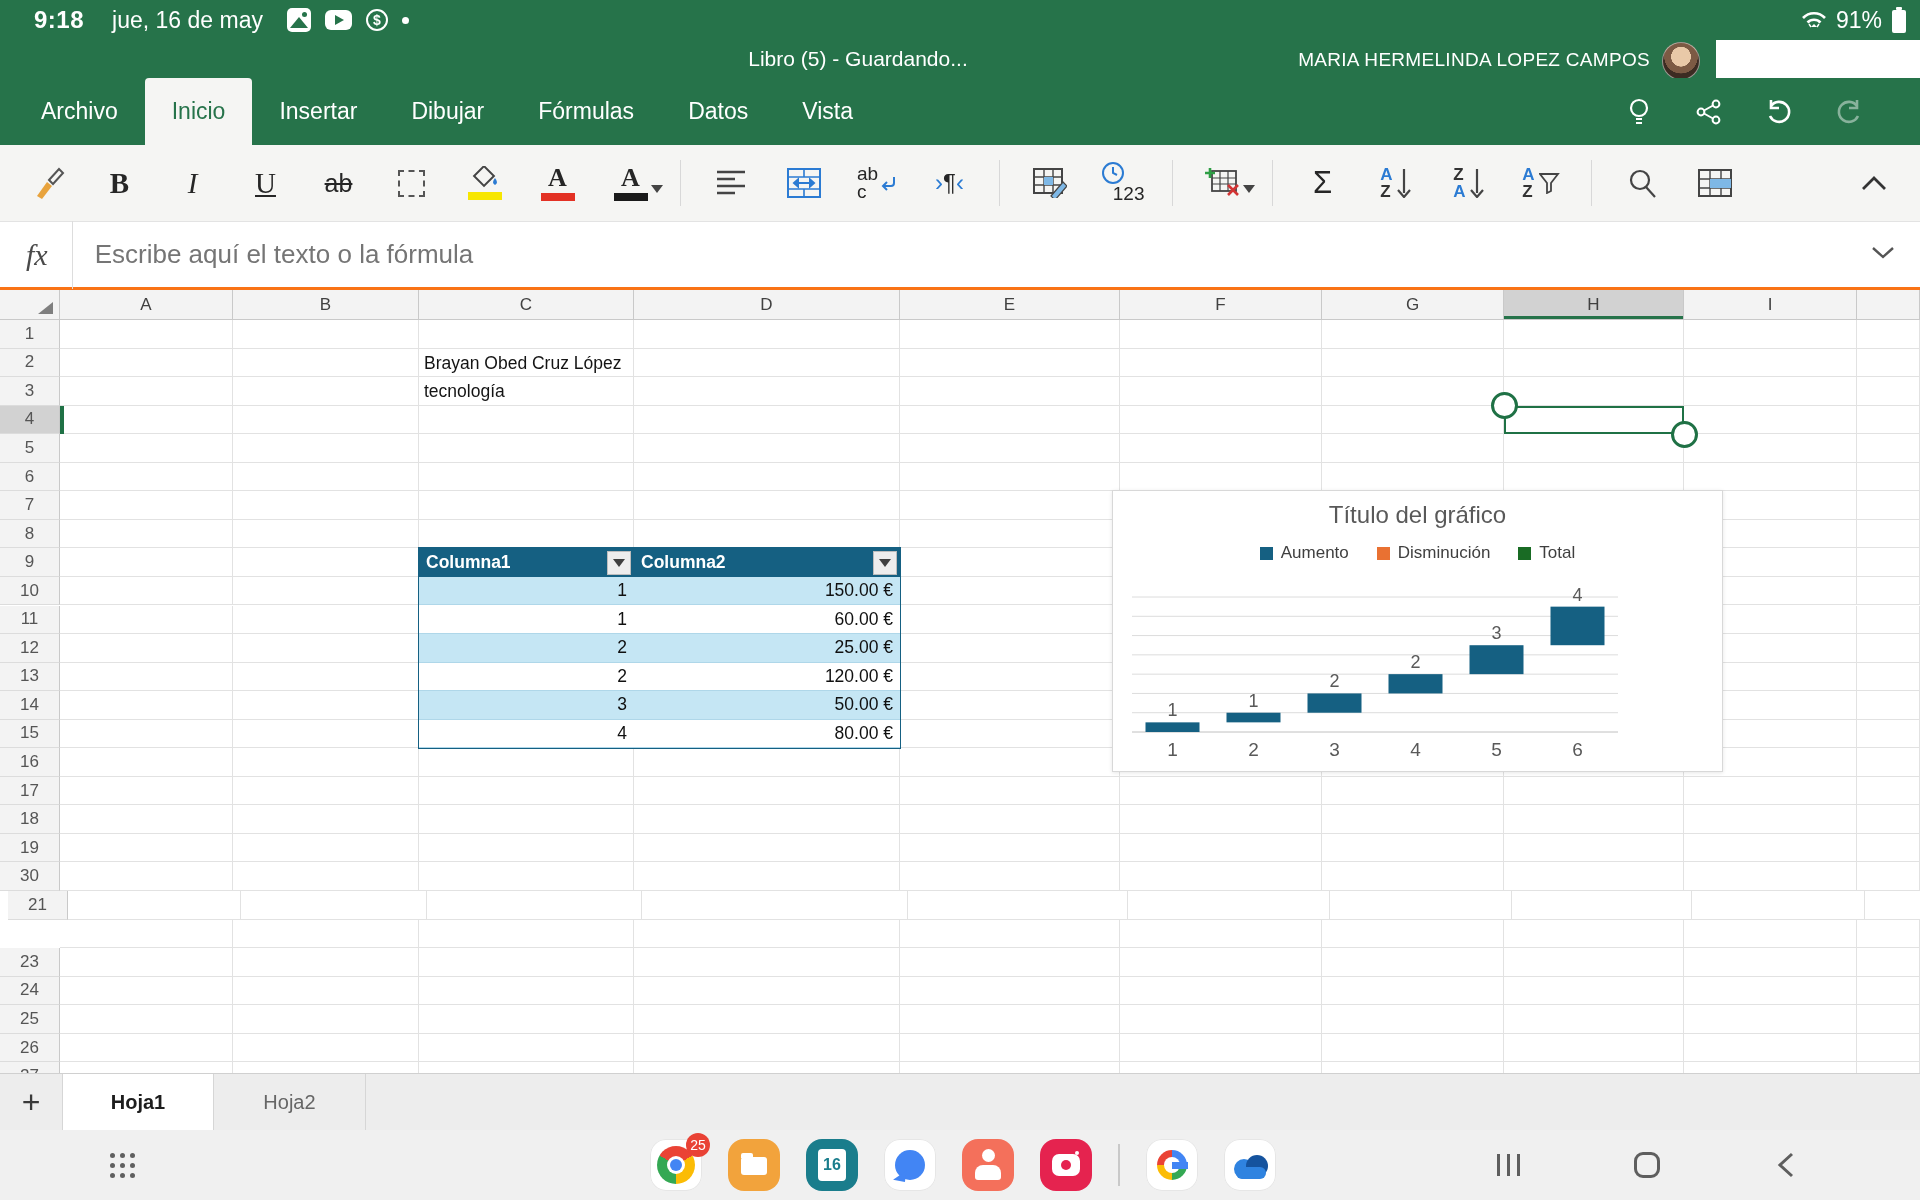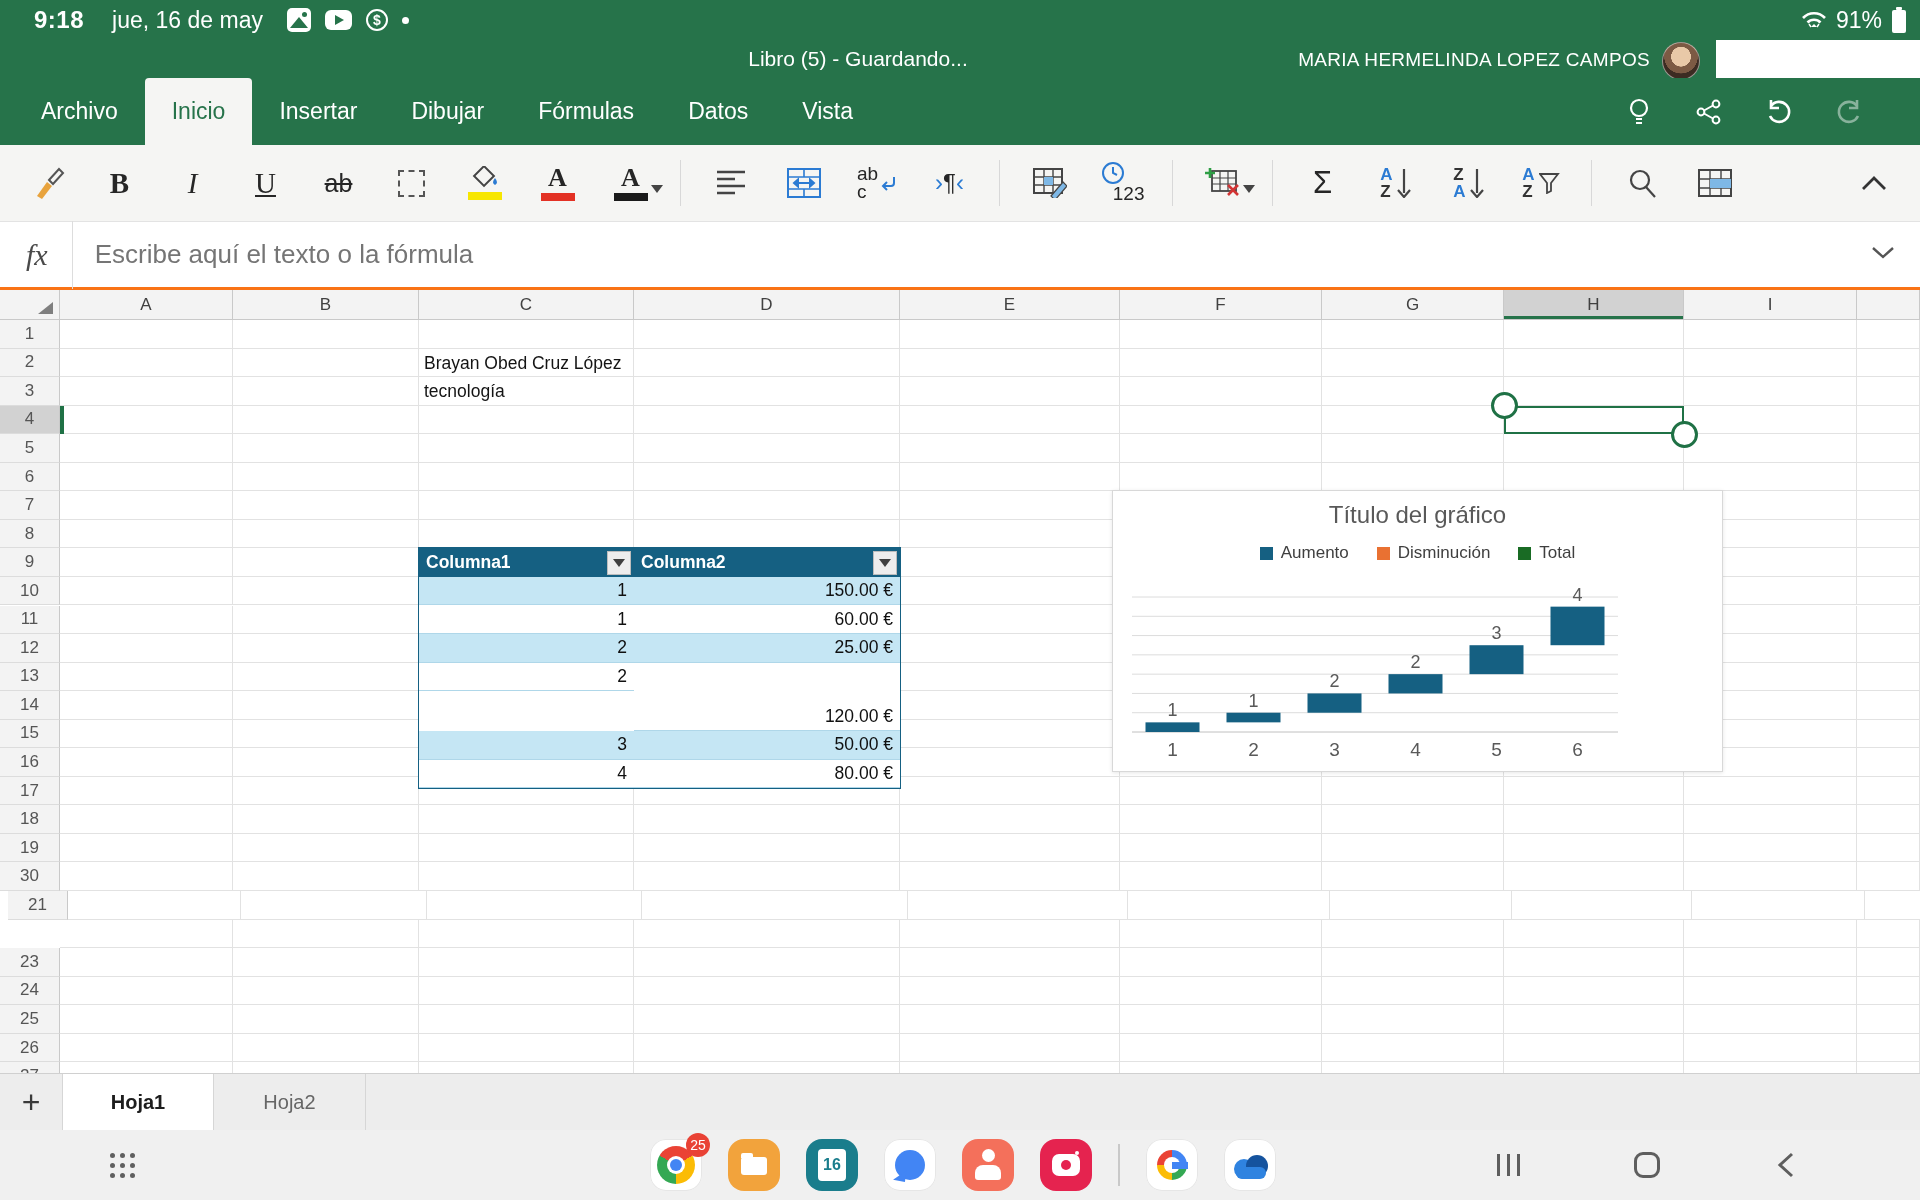--- a/index.html
+++ b/index.html
@@ -820,21 +820,21 @@
         <div class="xt-row" style="background: rgb(255, 255, 255);">
           <div class="xt-cell xt-num" style="width: 215px; height: 28.55px;">1</div>
           <div class="xt-cell xt-num" style="width: 266px; height: 28.55px;">60.00 €</div>
         </div>
         <div class="xt-row" style="background: rgb(197, 230, 244);">
           <div class="xt-cell xt-num" style="width: 215px; height: 28.55px;">2</div>
           <div class="xt-cell xt-num" style="width: 266px; height: 28.55px;">25.00 €</div>
         </div>
         <div class="xt-row" style="background: rgb(255, 255, 255);">
           <div class="xt-cell xt-num" style="width: 215px; height: 28.55px;">2</div>
-          <div class="xt-cell xt-num" style="width: 266px; height: 28.55px; margin-top: 40px;">120.00 €</div>
+          <div class="xt-cell xt-num" style="width: 266px; height: 28.55px;">120.00 €</div>
         </div>
         <div class="xt-row" style="background: rgb(197, 230, 244);">
           <div class="xt-cell xt-num" style="width: 215px; height: 28.55px;">3</div>
           <div class="xt-cell xt-num" style="width: 266px; height: 28.55px;">50.00 €</div>
         </div>
         <div class="xt-row" style="background: rgb(255, 255, 255);">
           <div class="xt-cell xt-num" style="width: 215px; height: 28.55px;">4</div>
           <div class="xt-cell xt-num" style="width: 266px; height: 28.55px;">80.00 €</div>
         </div>
       </div>

